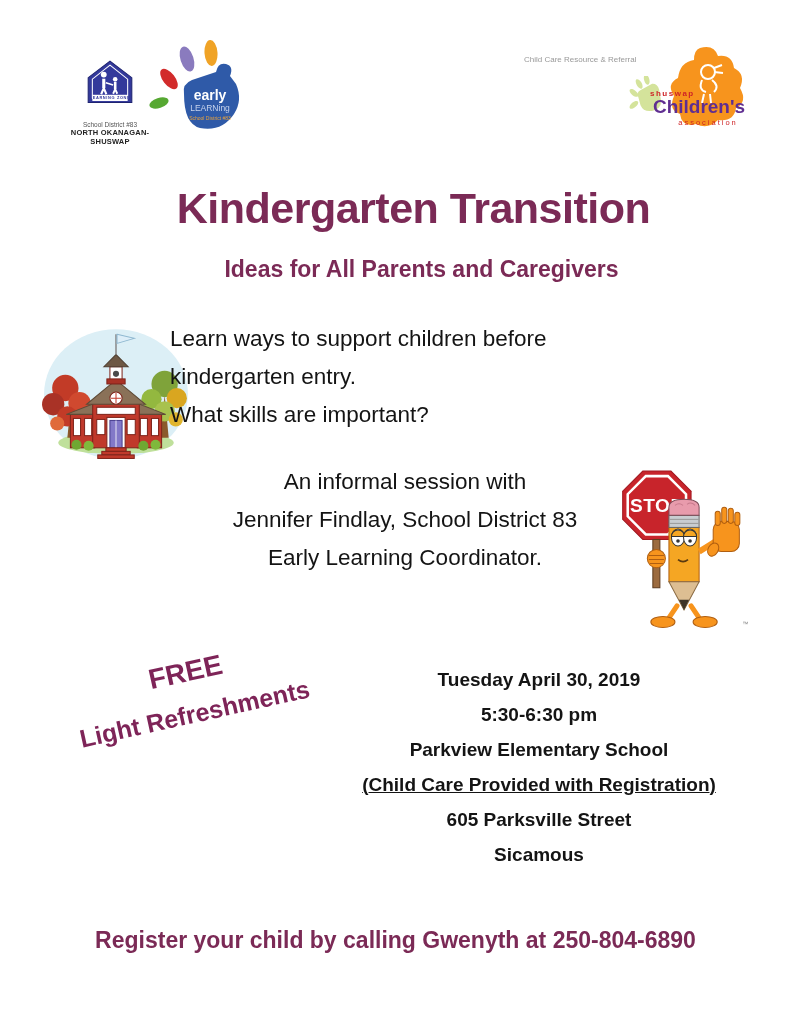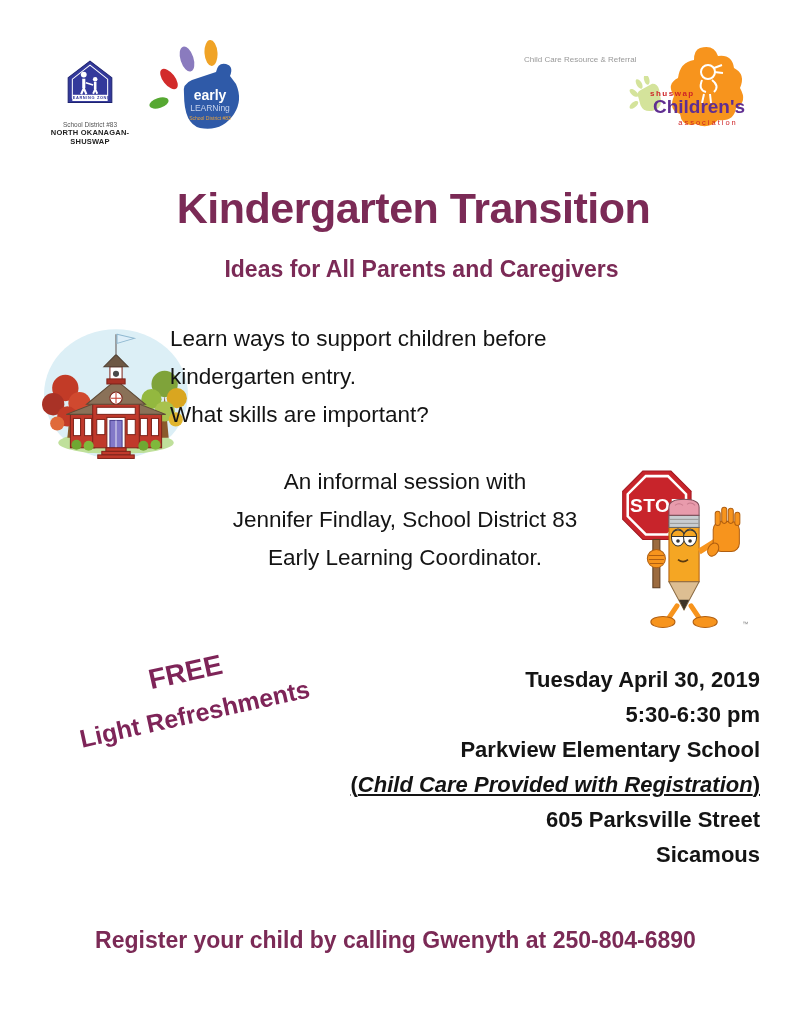--- a/index.html
+++ b/index.html
@@ -4,21 +4,21 @@
 <style>
   html,body { margin:0; padding:0; background:#ffffff; }
   .canvas {
     position:relative; width:791px; height:1024px; margin:0 auto;
     background:#ffffff; overflow:hidden;
     font-family:"Liberation Sans", sans-serif; color:#141414;
   }
   svg text { font-family:"Liberation Sans", sans-serif; }
 
   
-  .sd-logo { position:absolute; left:38px; top:60px; width:104px; text-align:center; }
+  .sd-logo { position:absolute; left:58px; top:60px; width:104px; text-align:center; }
   .sd-line1 { font-size:6.5px; color:#555; margin-top:3px; }
   .sd-line2 { font-size:7.5px; font-weight:bold; color:#222; letter-spacing:0.2px; }
 
   .el-logo { position:absolute; left:146px; top:40px; width:100px; height:100px; }
 
   .ccrr { position:absolute; left:524px; top:54px; width:150px; height:64px; }
   .ccrr-word { font-size:46px; font-weight:bold; color:#8886BE; letter-spacing:2px; line-height:0.95; }
   .ccrr-tag  { font-size:8px; color:#999; margin-top:1px; }
   .ccrr-hand { position:absolute; left:102px; top:22px; width:42px; height:42px; }
 
@@ -42,25 +42,25 @@
 
   
   .promo {
     position:absolute; left:70px; top:656px; width:240px; text-align:center;
     transform:rotate(-12.5deg); color:#7E2458; font-weight:bold;
   }
   .promo-line1 { font-size:28px; }
   .promo-line2 { font-size:25px; margin-top:12px; white-space:nowrap; }
 
   .details {
-    position:absolute; left:318px; top:662px; width:442px; text-align:right;
-    font-size:22px; font-weight:bold; line-height:35px;
+    position:absolute; left:318px; top:662px; width:442px; text-align:center;
+    font-size:19px; font-weight:bold; line-height:35px;
   }
   .childcare { text-decoration:underline; white-space:nowrap; }
-  .cc-inner { font-style:italic; }
+  .cc-inner { }
 
   .register {
     position:absolute; left:0; top:927px; width:791px; text-align:center;
     font-size:23px; font-weight:bold; color:#7B2A56;
   }
 </style>
 </head>
 <body>
 
 <div class="canvas">

